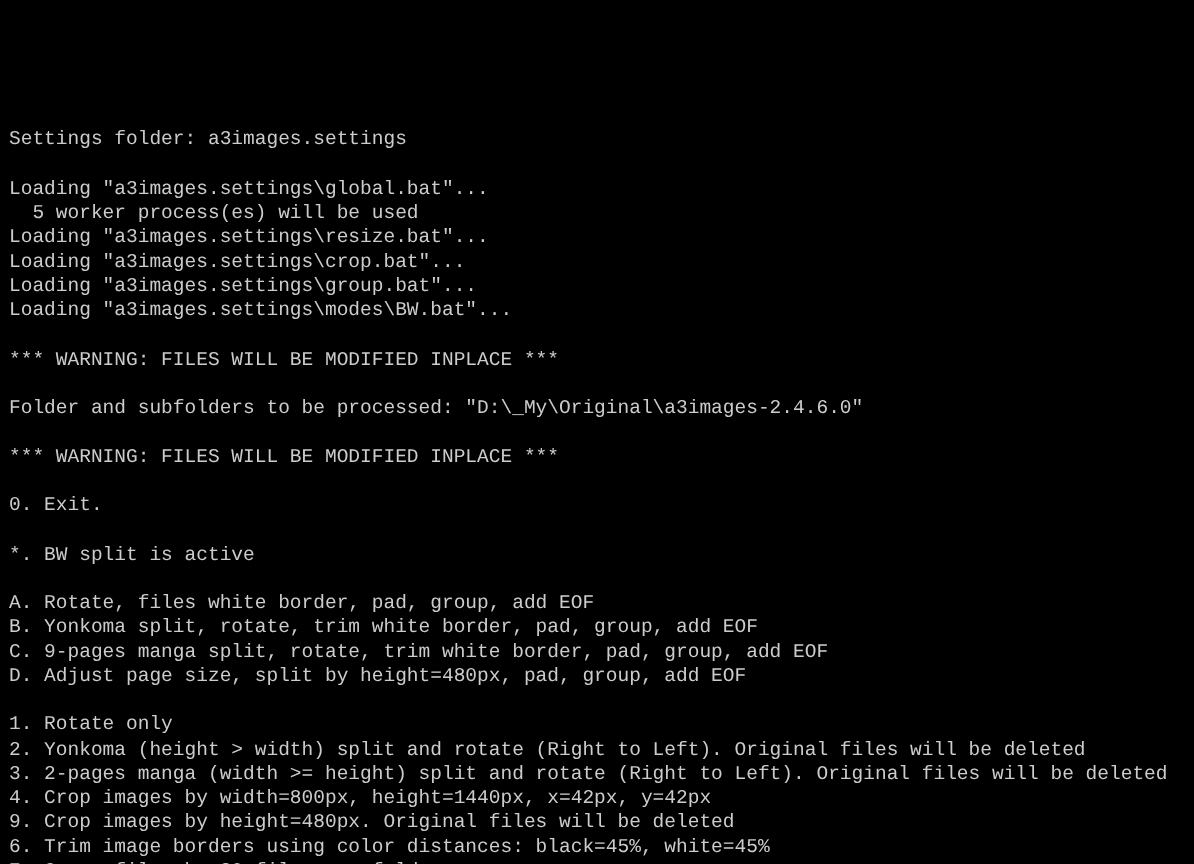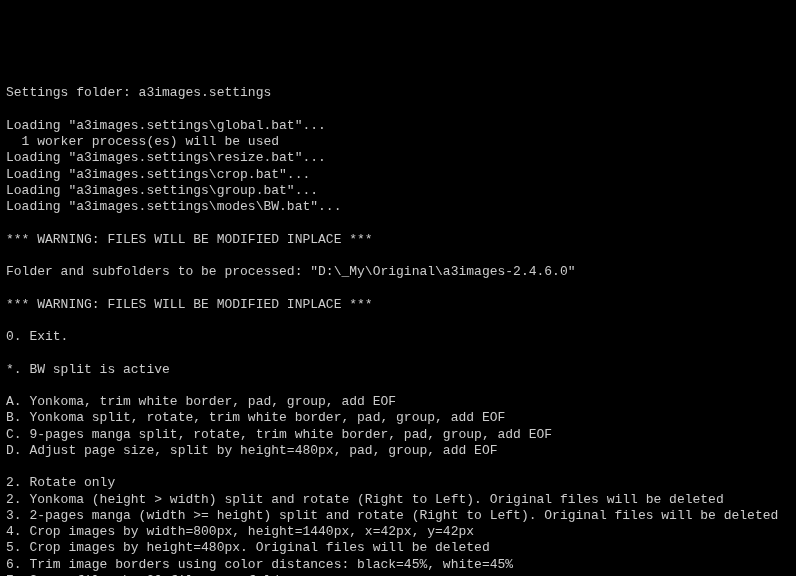--- a/index.html
+++ b/index.html
@@ -25,46 +25,46 @@
   </style>
 </head>
 <body>
 
 
 
 <div class="terminal">
 <span>Settings folder: a3images.settings</span>
 <span></span>
 <span>Loading "a3images.settings\global.bat"...</span>
-<span>  1 worker process(es) will be used</span>
+<span>  5 worker process(es) will be used</span>
 <span>Loading "a3images.settings\resize.bat"...</span>
 <span>Loading "a3images.settings\crop.bat"...</span>
 <span>Loading "a3images.settings\group.bat"...</span>
 <span>Loading "a3images.settings\modes\BW.bat"...</span>
 <span></span>
 <span>*** WARNING: FILES WILL BE MODIFIED INPLACE ***</span>
 <span></span>
 <span>Folder and subfolders to be processed: "D:\_My\Original\a3images-2.4.6.0"</span>
 <span></span>
 <span>*** WARNING: FILES WILL BE MODIFIED INPLACE ***</span>
 <span></span>
 <span>0. Exit.</span>
 <span></span>
 <span>*. BW split is active</span>
 <span></span>
-<span>A. Yonkoma, trim white border, pad, group, add EOF</span>
+<span>A. Rotate, files white border, pad, group, add EOF</span>
 <span>B. Yonkoma split, rotate, trim white border, pad, group, add EOF</span>
 <span>C. 9-pages manga split, rotate, trim white border, pad, group, add EOF</span>
 <span>D. Adjust page size, split by height=480px, pad, group, add EOF</span>
 <span></span>
-<span>2. Rotate only</span>
+<span>1. Rotate only</span>
 <span>2. Yonkoma (height &gt; width) split and rotate (Right to Left). Original files will be deleted</span>
 <span>3. 2-pages manga (width &gt;= height) split and rotate (Right to Left). Original files will be deleted</span>
 <span>4. Crop images by width=800px, height=1440px, x=42px, y=42px</span>
-<span>5. Crop images by height=480px. Original files will be deleted</span>
+<span>9. Crop images by height=480px. Original files will be deleted</span>
 <span>6. Trim image borders using color distances: black=45%, white=45%</span>
 <span>7. Group files by 30 files per folder</span>
 
 
 
 <span></span>
 
 </div>
 
 

